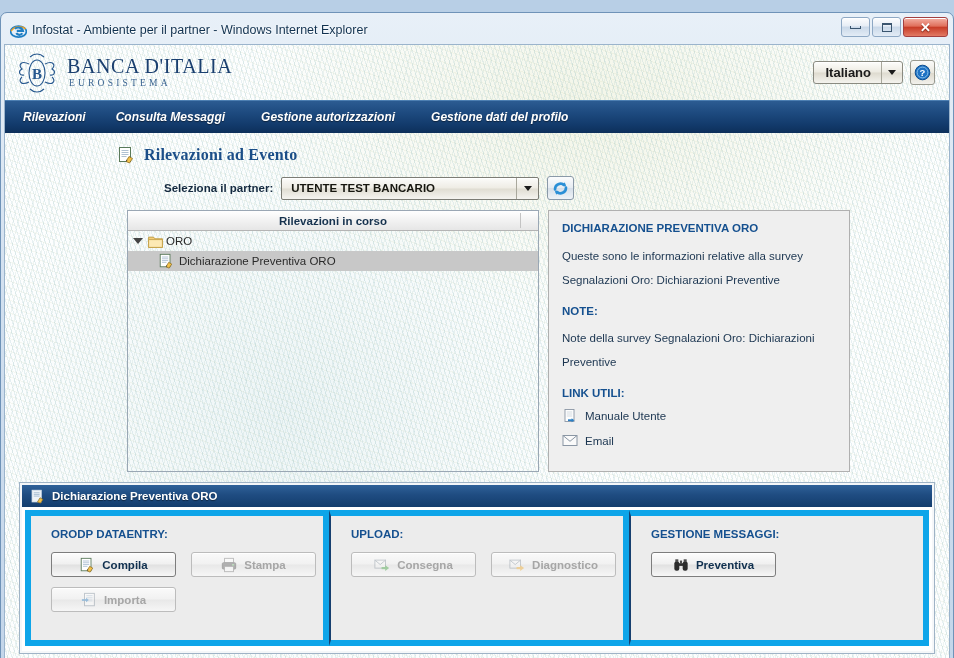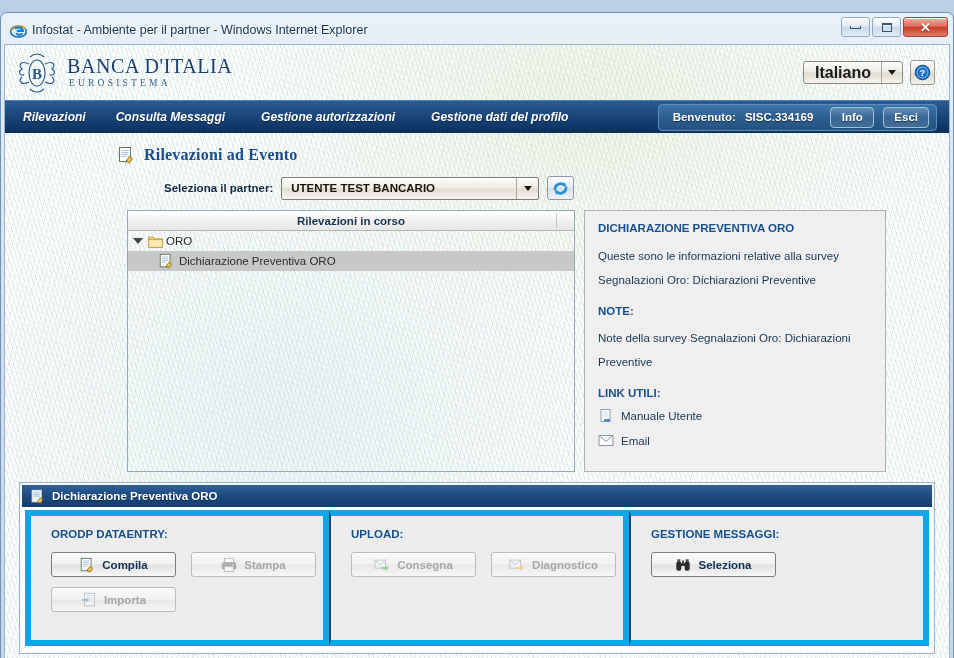--- a/index.html
+++ b/index.html
@@ -88,21 +88,21 @@
   }
   #header-right { margin-left: auto; display: flex; align-items: center; gap: 7px; }
   #lang-select {
     display: flex; align-items: stretch; height: 23px;
     border: 1px solid #8a8a80; border-radius: 3px;
     background: linear-gradient(180deg,#fdfdfb 0%,#eceae1 48%,#dedbcf 52%,#f4f3ee 100%);
     box-shadow: inset 0 1px 0 #fff;
   }
   #lang-label {
     display: flex; align-items: center; padding: 0 10px 0 11px;
-    font-size: 16px; font-weight: bold; color: #1b1b1b;
+    font-size: 13px; font-weight: bold; color: #1b1b1b;
   }
   #lang-arrow {
     width: 21px; display: flex; align-items: center; justify-content: center;
     border-left: 1px solid #a9a89c;
   }
   .caret-dn { width: 0; height: 0; border-left: 4px solid transparent; border-right: 4px solid transparent; border-top: 5px solid #1b1b1b; }
   #help-btn {
     width: 25px; height: 25px; border: 1px solid #9a9a90; border-radius: 3px;
     background: linear-gradient(180deg,#fbfbf9 0%,#eae8df 50%,#ddd9cd 52%,#f2f1ec 100%);
     display: flex; align-items: center; justify-content: center;
@@ -160,21 +160,21 @@
   #partner-arrow { width: 22px; display:flex; align-items:center; justify-content:center; border-left: 1px solid #a9a89c;}
   #refresh-btn {
     width: 27px; height: 24px; border: 1px solid #8a99a8; border-radius: 3px;
     background: linear-gradient(180deg,#fbfcfd 0%,#e6ecf2 48%,#d6dfe9 52%,#eff3f7 100%);
     display:flex; align-items:center; justify-content:center;
   }
 
   
   #panels { display: flex; gap: 9px; padding: 10px 0 0 108px; }
   #tree-panel {
-    width: 448px; height: 262px;
+    width: 412px; height: 262px;
     border: 1px solid #9aa7b4;
     background: rgba(255,255,255,0.0);
     display: flex; flex-direction: column;
   }
   #tree-header {
     height: 20px; position: relative;
     background: linear-gradient(180deg,#ffffff 0%, #f2f2f2 50%, #e6e6e6 100%);
     border-bottom: 1px solid #b4b4b4;
     display:flex; align-items:center; justify-content:center;
   }
@@ -296,26 +296,20 @@
           </svg>
         </div>
       </div>
     </div>
 
     <div id="navbar">
       <div class="nav-item">Rilevazioni</div>
       <div class="nav-item">Consulta Messaggi</div>
       <div class="nav-item">Gestione autorizzazioni</div>
       <div class="nav-item">Gestione dati del profilo</div>
-      <div id="user-box">
-        <span id="welcome-label">Benvenuto:</span>
-        <span id="welcome-user">SISC.334169</span>
-        <div class="navbtn">Info</div>
-        <div class="navbtn">Esci</div>
-      </div>
     </div>
 
     <div id="content">
 
       <div id="page-head">
         <svg width="18" height="18" viewBox="0 0 18 18">
           <rect x="2.5" y="1.5" width="11" height="14" fill="#ffffff" stroke="#5a7a5a" stroke-width="1"></rect>
           <g stroke="#9ab0c8" stroke-width="0.8">
               <line x1="4.5" y1="4.5" x2="11.5" y2="4.5"></line>
               <line x1="4.5" y1="6.5" x2="11.5" y2="6.5"></line>
@@ -500,21 +494,21 @@
           <div class="btn-row">
             <div class="appbtn">
               <svg class="ic" viewBox="0 0 18 16">
                 <rect x="1.5" y="4" width="5.6" height="10.5" rx="2.4" fill="#2b2b2b"></rect>
                 <rect x="10.9" y="4" width="5.6" height="10.5" rx="2.4" fill="#2b2b2b"></rect>
                 <rect x="2.6" y="1.6" width="3.4" height="3" fill="#4a4a4a"></rect>
                 <rect x="12" y="1.6" width="3.4" height="3" fill="#4a4a4a"></rect>
                 <rect x="6.8" y="6" width="4.4" height="3" fill="#2b2b2b"></rect>
                 <rect x="7.8" y="3" width="2.4" height="4" fill="#4a4a4a"></rect>
               </svg>
-              <span>Seleziona</span>
+              <span>Preventiva</span>
             </div>
           </div>
         </div>
 
       </div>
     </div>
 
   </div>
 </div>
 

